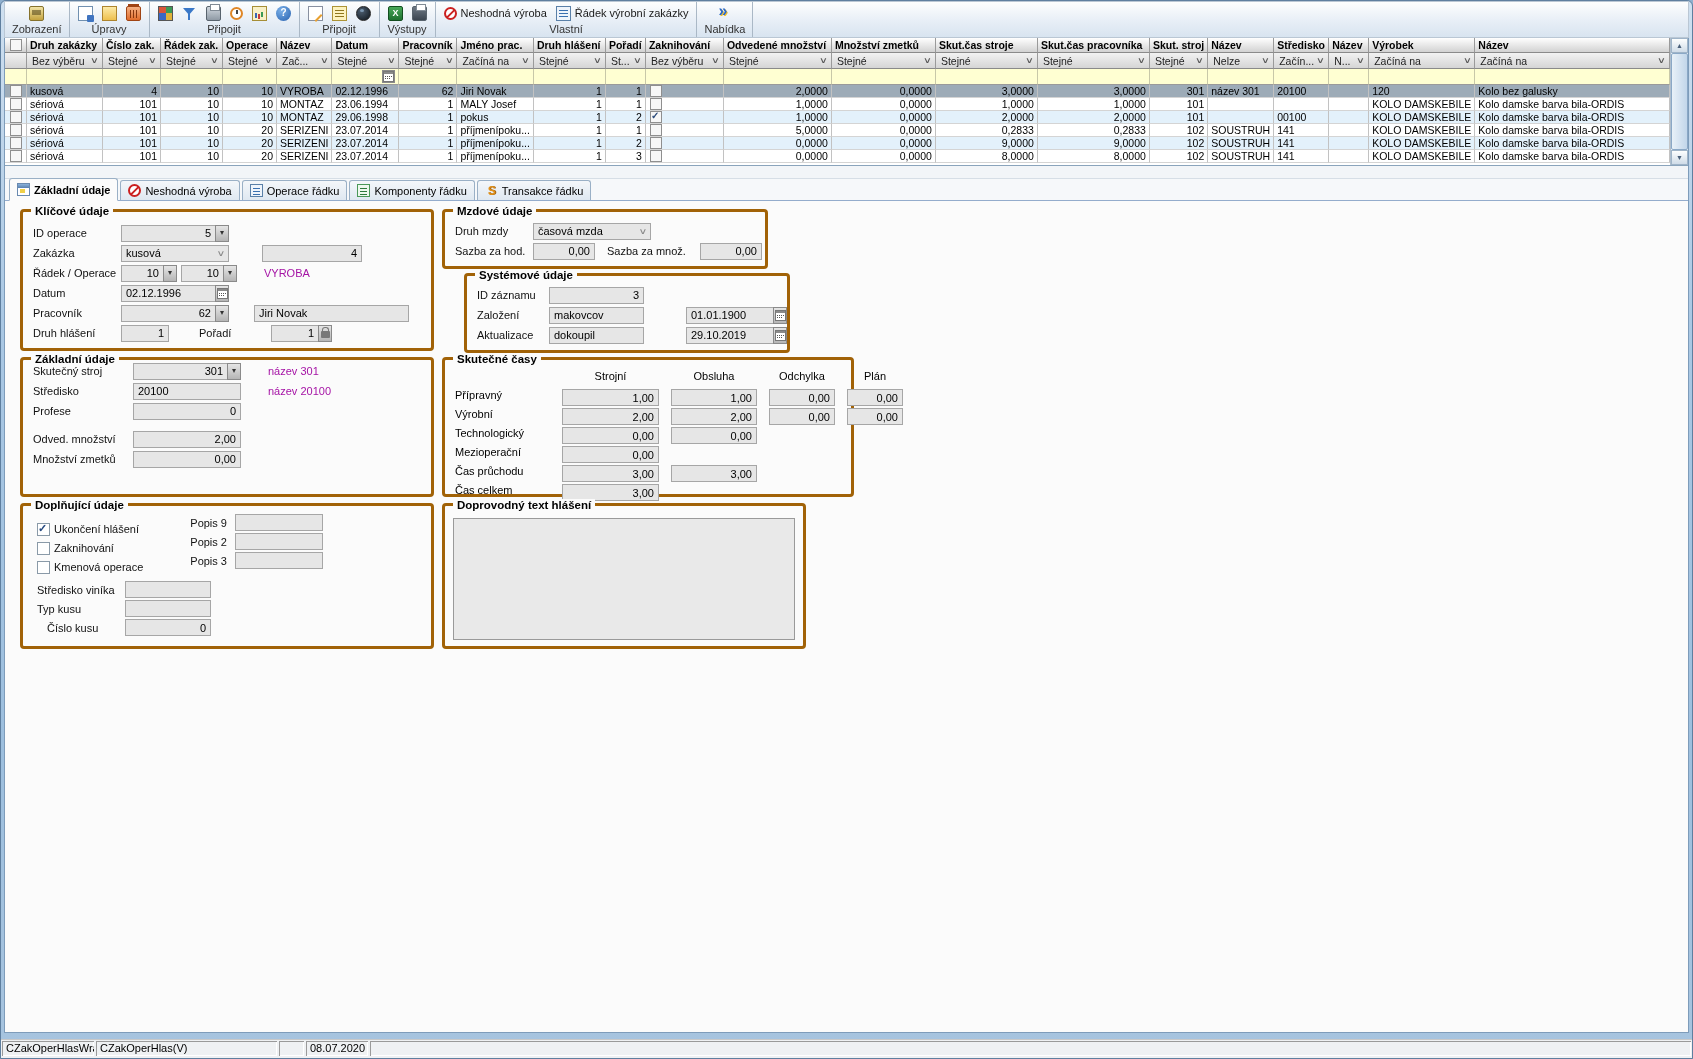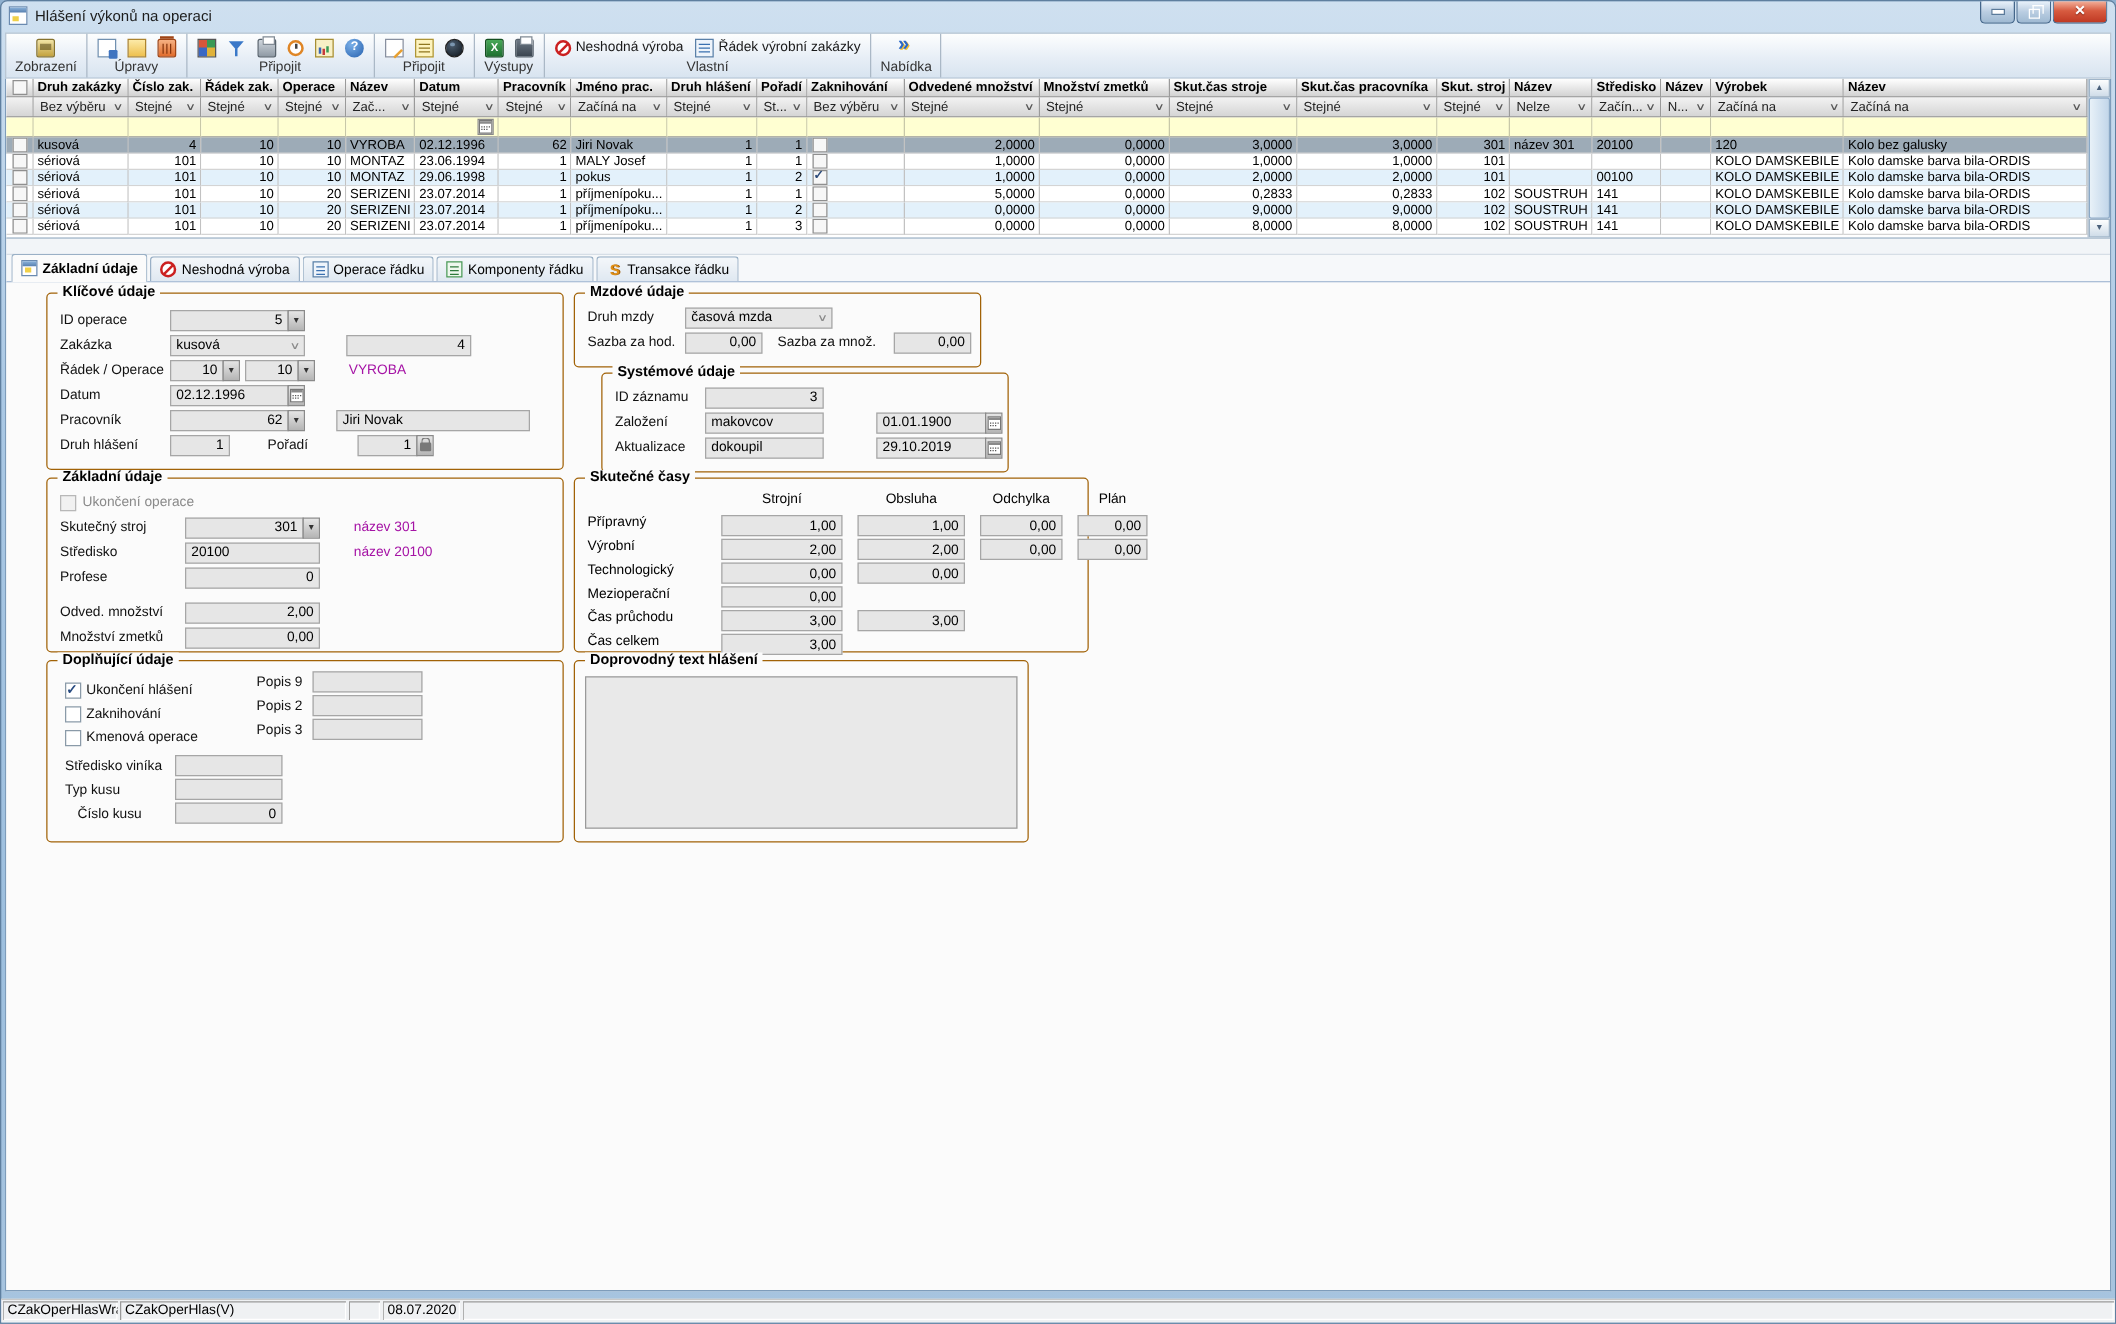--- a/index.html
+++ b/index.html
@@ -106,21 +106,21 @@
   .sthumb{flex:1;margin:0;background:linear-gradient(90deg,#e8f1f8,#c2d6ea);border:1px solid #8aa8c6;border-radius:2px;}
   
   .splitter{height:12px;background:#f2f5f8;border-bottom:1px solid #d6dee6;}
   .tabbar{height:21px;display:flex;align-items:flex-end;gap:2px;padding:0 4px;border-bottom:1px solid #94accc;background:#f6f8fa;}
   .tab{display:flex;align-items:center;gap:4px;height:19px;padding:0 7px;font-size:11px;
     background:linear-gradient(#f4f7fa,#dfe8f1);border:1px solid #9ab0c6;border-bottom:none;border-radius:3px 3px 0 0;}
   .tab .icon{width:13px;height:13px;}
   .tab.active{background:#fbfbfb;font-weight:bold;height:21px;margin-bottom:-1px;border-bottom:1px solid #fbfbfb;}
   
   .form-area{flex:1;position:relative;background:#fbfbfb;}
-  .panel{position:absolute;border:1px solid #a16207;border-radius:4px;box-sizing:border-box;margin-left:17px;}
+  .panel{position:absolute;border:3px solid #a16207;border-radius:4px;box-sizing:border-box;}
   .panel-title{position:absolute;top:-7px;left:8px;background:#fbfbfb;padding:0 4px;font-weight:bold;font-size:11.5px;white-space:nowrap;}
   .frow{display:flex;align-items:center;height:18px;margin:2px 0 0 10px;}
   .flabel{font-size:11px;color:#111;flex:none;white-space:nowrap;}
   .flabel.dim{color:#8a8a8a;}
   .field{display:inline-flex;align-items:center;height:17px;background:#e6e6e6;border:1px solid #a6a6a6;
     padding:0 4px;font-size:11px;overflow:hidden;white-space:nowrap;box-sizing:border-box;flex:none;}
   .field.num{justify-content:flex-end;}
   .ftext{overflow:hidden;}
   .combo-arrow{margin-left:auto;font-size:8px;color:#8a8a8a;transform:scaleX(1.5);}
   .mini-btn{display:inline-flex;align-items:center;justify-content:center;width:14px;height:17px;
@@ -149,35 +149,20 @@
   .frame-gap{height:6px;flex:none;}
   .statusbar{height:19px;flex:0 0 19px;display:flex;background:#eff1f3;border-top:1px solid #c8c8c8;padding:1px 1px;box-sizing:border-box;gap:2px;}
   .sb-cell{height:15px;line-height:15px;font-size:11px;padding:0 4px;overflow:hidden;white-space:nowrap;
     box-shadow:inset 1px 1px 0 #9a9a9a,inset -1px -1px 0 #ffffff;background:#eff1f3;box-sizing:border-box;}
 </style>
 </head>
 <body>
 
 <div class="window">
 
-  <div class="titlebar">
-    <span class="icon i-form-tab"></span>
-    <span class="title-text">Hlášení výkonů na operaci</span>
-    <span class="win-buttons">
-      <span class="win-btn">
-          <span class="wb-min"></span>
-        </span>
-      <span class="win-btn">
-          <span class="wb-rest"></span>
-        </span>
-      <span class="win-btn close">
-          <span class="wb-x">✕</span>
-        </span>
-    </span>
-  </div>
 
   <div class="toolbar" id="toolbar">
       <div class="tb-group">
         <div class="tb-icons">
           <span class="tb-item">
             <span class="icon i-display"></span>
           </span>
         </div>
         <div class="tb-label">Zobrazení</div>
       </div>
@@ -774,24 +759,20 @@
           <span class="field" style="width:95px">dokoupil</span>
           <span class="field" style="width:88px;margin-left:42px">29.10.2019</span>
             <span class="mini-btn">
               <span class="i-cal"></span>
             </span>
         </div>
       </div>
 
       <div class="panel" style="left:15px;top:156px;width:414px;height:140px">
         <span class="panel-title">Základní údaje</span>
-        <div class="frow" style="margin-top:10px">
-          <span class="cb dis"></span>
-          <span class="flabel dim" style="margin-left:5px">Ukončení operace</span>
-        </div>
         <div class="frow">
           <span class="flabel" style="width:100px">Skutečný stroj</span>
           <span class="field num" style="width:95px">301</span>
             <span class="mini-btn">
               <span class="arr9">▾</span>
             </span>
           <span class="magenta" style="margin-left:27px">název 301</span>
         </div>
         <div class="frow">
           <span class="flabel" style="width:100px">Středisko</span>

